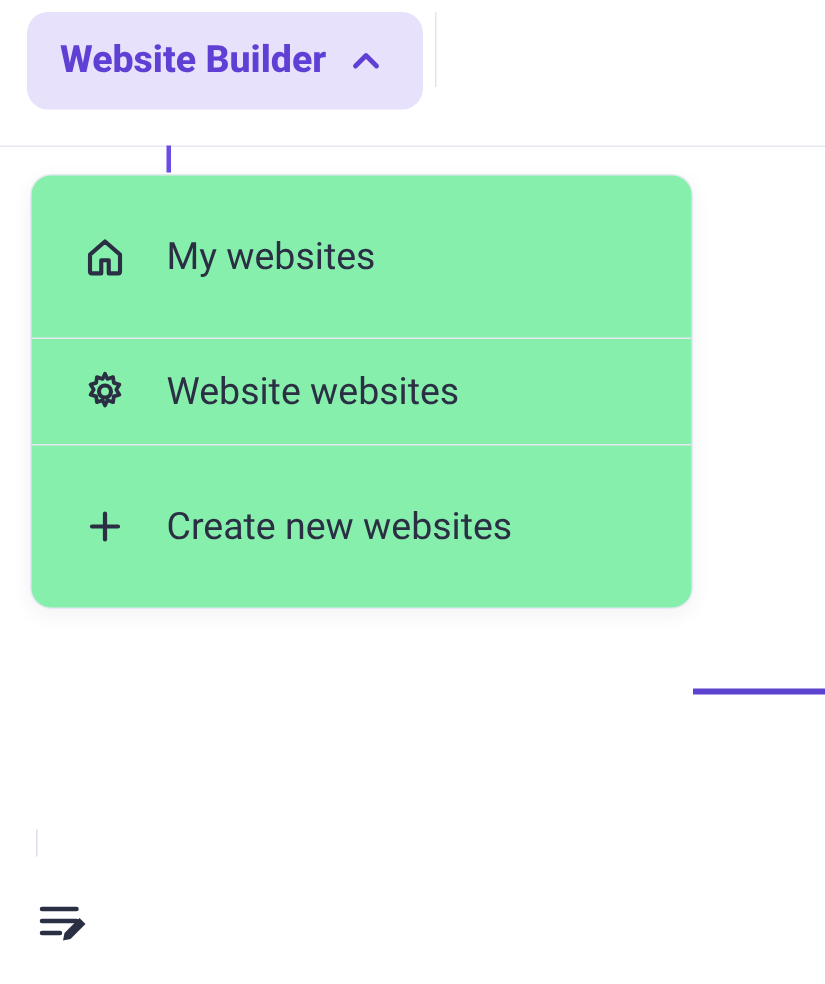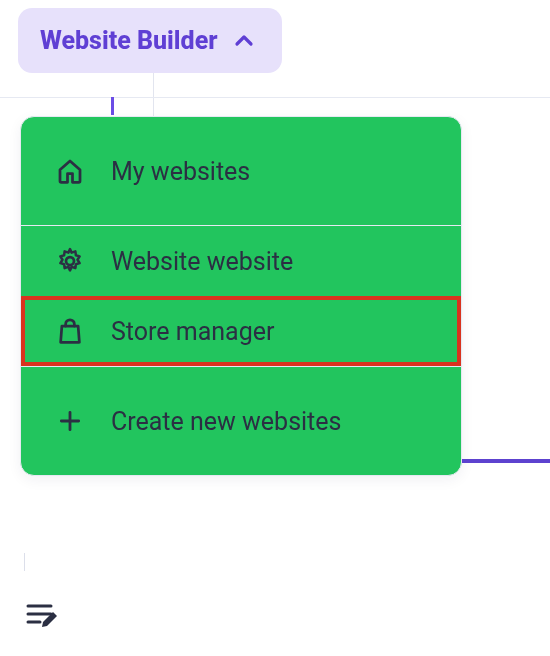--- a/index.html
+++ b/index.html
@@ -13,22 +13,21 @@
       height: 656px;
       background: #ffffff;
       position: relative;
       overflow: hidden;
     }
     .topbar {
       position: absolute;
       top: 8px;
       left: 18px;
       display: flex;
-      align-items: center;
-      flex-direction: column;
+      align-items: flex-start;
     }
     .top-pill {
       display: flex;
       align-items: center;
       gap: 14px;
       background: #e7e1fb;
       color: #5f3fd4;
       font-weight: 800;
       font-size: 25px;
       padding: 18px 26px 18px 22px;
@@ -54,21 +53,21 @@
       left: 111px;
       width: 0;
       height: 18px;
       border-left: 3px solid #6b4de6;
     }
     .dropdown {
       position: absolute;
       top: 116px;
       left: 20px;
       width: 442px;
-      background: #22c55e;
+      background: #86efac;
       border: 1px solid #e6e9f2;
       border-radius: 14px;
       box-shadow: 0 4px 14px rgba(30,30,60,0.06);
       overflow: hidden;
     }
     .section {
       border-top: 1px solid #e6e9f2;
     }
     .section:first-child { border-top: none; }
     .item {
@@ -149,30 +148,21 @@
   </div>
 
   <div class="section">
     <div class="item">
       <span class="icon">
         <svg width="30" height="30" viewBox="0 0 24 24" fill="none">
           <circle cx="12" cy="12" r="3.2" stroke="#2b2f43" stroke-width="2.2"></circle>
           <path d="M12 2.5 L13.3 5.3 L16.3 4.3 L16.7 7.4 L19.7 8.3 L18 11 L19.7 13.7 L16.7 14.6 L16.3 17.7 L13.3 16.7 L12 19.5 L10.7 16.7 L7.7 17.7 L7.3 14.6 L4.3 13.7 L6 11 L4.3 8.3 L7.3 7.4 L7.7 4.3 L10.7 5.3 Z" stroke="#2b2f43" stroke-width="2" stroke-linejoin="round"></path>
         </svg>
       </span>
-      <span>Website website</span>
-    </div>
-    <div class="item highlight">
-      <span class="icon">
-        <svg width="30" height="30" viewBox="0 0 24 24" fill="none">
-          <path d="M5.5 8 H18.5 L19.5 21 H4.5 Z" stroke="#2b2f43" stroke-width="2.2" stroke-linejoin="round"></path>
-          <path d="M8.5 8 V6.5 A3.5 3.5 0 0 1 15.5 6.5 V8" stroke="#2b2f43" stroke-width="2.2" stroke-linecap="round"></path>
-        </svg>
-      </span>
-      <span>Store manager</span>
+      <span>Website websites</span>
     </div>
   </div>
 
   <div class="section">
     <div class="item big">
       <span class="icon">
         <svg width="26" height="26" viewBox="0 0 24 24" fill="none">
           <path d="M12 4 V20 M4 12 H20" stroke="#2b2f43" stroke-width="2.6" stroke-linecap="round"></path>
         </svg>
       </span>

